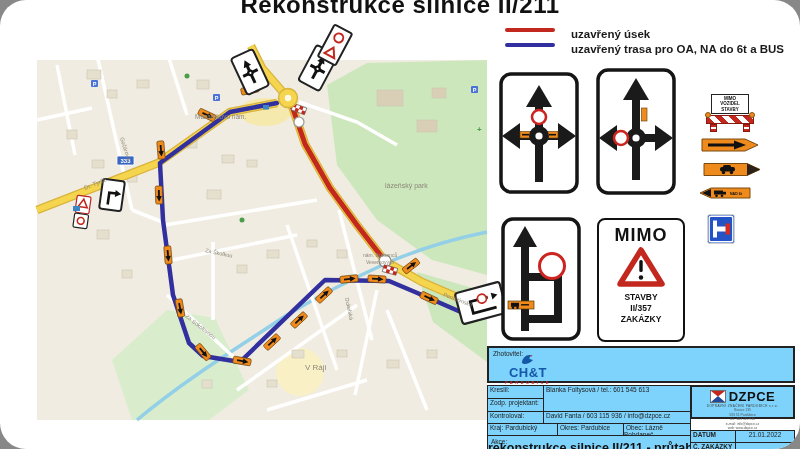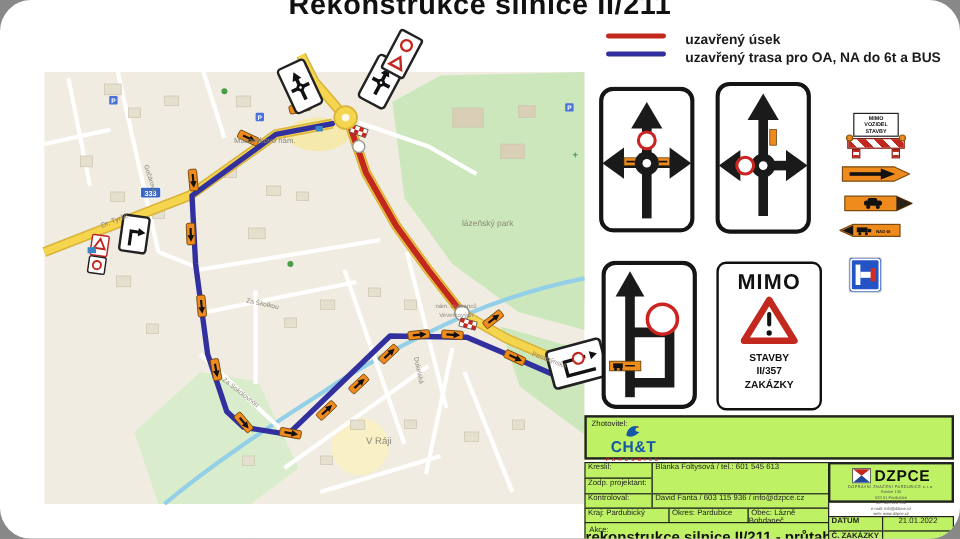--- a/index.html
+++ b/index.html
@@ -26,21 +26,21 @@
   .brr-card{width:36px;margin:0 auto;background:#fff;border:1px solid #222;
             font-size:4.5px;font-weight:bold;line-height:1.2;padding:1px 0;}
   .brr-barwrap{position:relative;width:48px;margin:1px auto 0;}
   .brr-bar{height:7px;border:1px solid #8a1a10;
            background:repeating-linear-gradient(45deg,#c2281d 0 5px,#fff 5px 10px);}
   .lamp{position:absolute;top:-3px;width:4px;height:4px;border-radius:50%;background:#ef8a1d;border:.5px solid #8a5510;}
   .legs{display:flex;justify-content:space-between;width:40px;margin:0 auto;}
   .leg{width:5px;height:6px;background:repeating-linear-gradient(0deg,#c2281d 0 2px,#fff 2px 4px);border:.5px solid #8a1a10;}
   
   .tb{position:absolute;left:487px;top:346px;width:310px;height:110px;font-size:6.5px;}
-  .cell{position:absolute;border:1px solid #222;background:#bef264;box-sizing:border-box;}
+  .cell{position:absolute;border:1px solid #222;background:#7dd3fc;box-sizing:border-box;}
   .thick{border-width:2px;}
   .cl{font-size:6.5px;color:#222;padding:1px 2px;}
   .cht-name{font-size:13px;font-weight:bold;color:#1558a8;letter-spacing:.5px;}
   .cht-sub{font-size:4px;color:#c22;letter-spacing:2.5px;font-weight:bold;}
   .dz-name{font-size:13px;font-weight:800;color:#111;letter-spacing:.5px;}
   .dz-sub{font-size:3.2px;color:#444;letter-spacing:.4px;}
   .dz-addr{font-size:3.4px;color:#555;line-height:1.35;}
   .akce-big{position:absolute;left:0;top:5px;width:100%;text-align:center;
             font-size:12.5px;font-weight:bold;white-space:nowrap;}
 </style>

